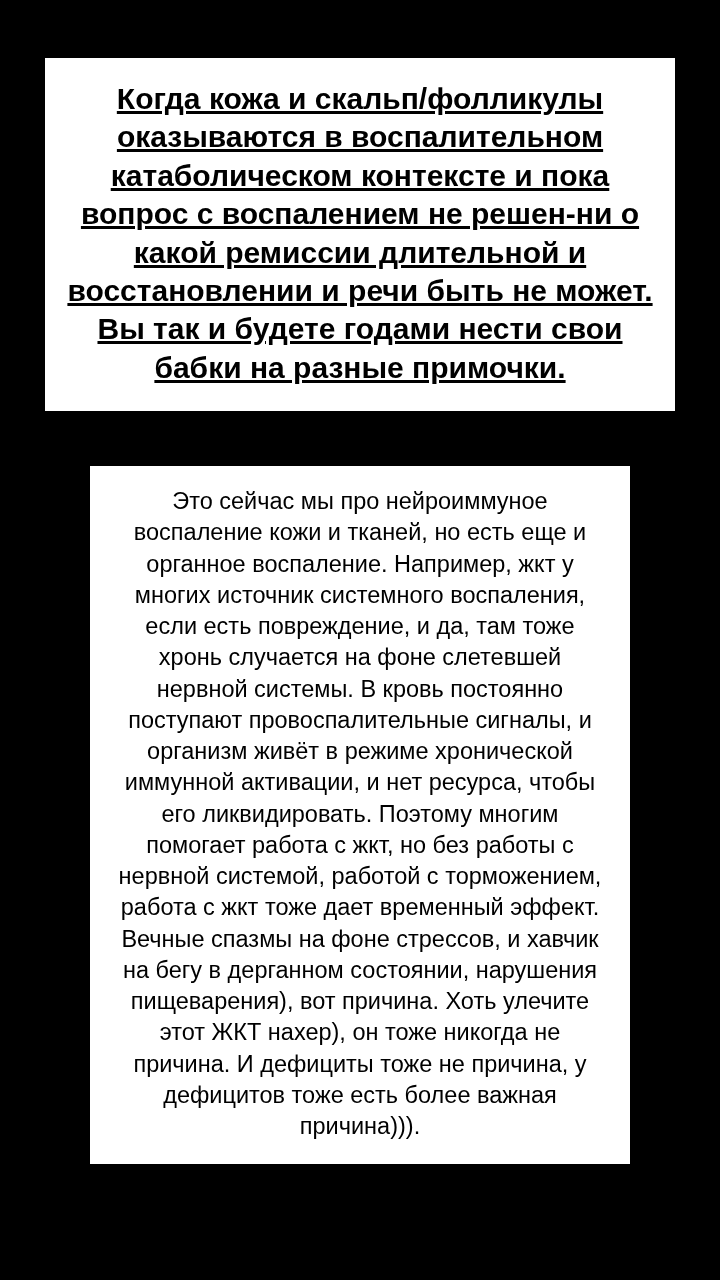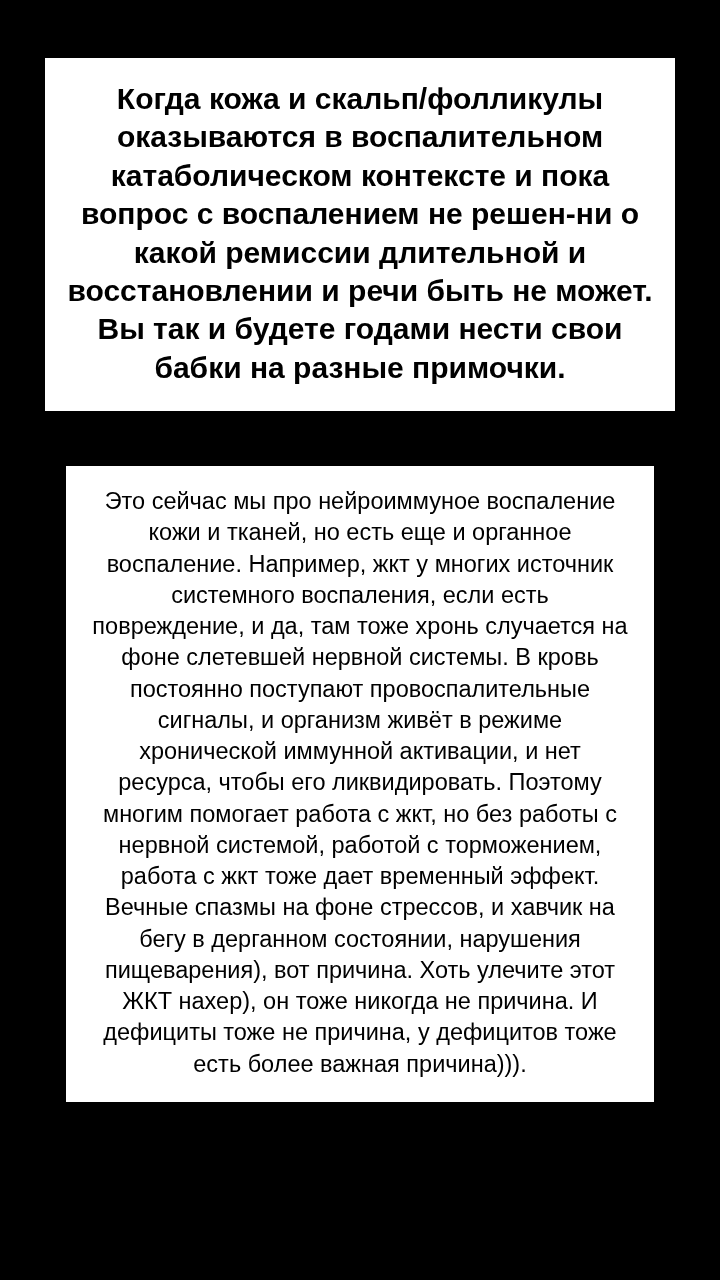--- a/index.html
+++ b/index.html
@@ -28,23 +28,24 @@
     text-align: center;
     box-sizing: border-box;
   }
   .card-top {
     width: 630px;
     margin-top: 58px;
     padding: 22px 22px 24px 22px;
     font-size: 30px;
     line-height: 1.28;
     font-weight: 700;
+    text-decoration: underline;
   }
   .card-bottom {
-    width: 588px;
+    width: 540px;
     margin-top: 55px;
     padding: 20px 26px 22px 26px;
     font-size: 23.5px;
     line-height: 1.33;
     font-weight: 400;
   }
   .card-bottom p,
   .card-top p {
     margin: 0;
   }

